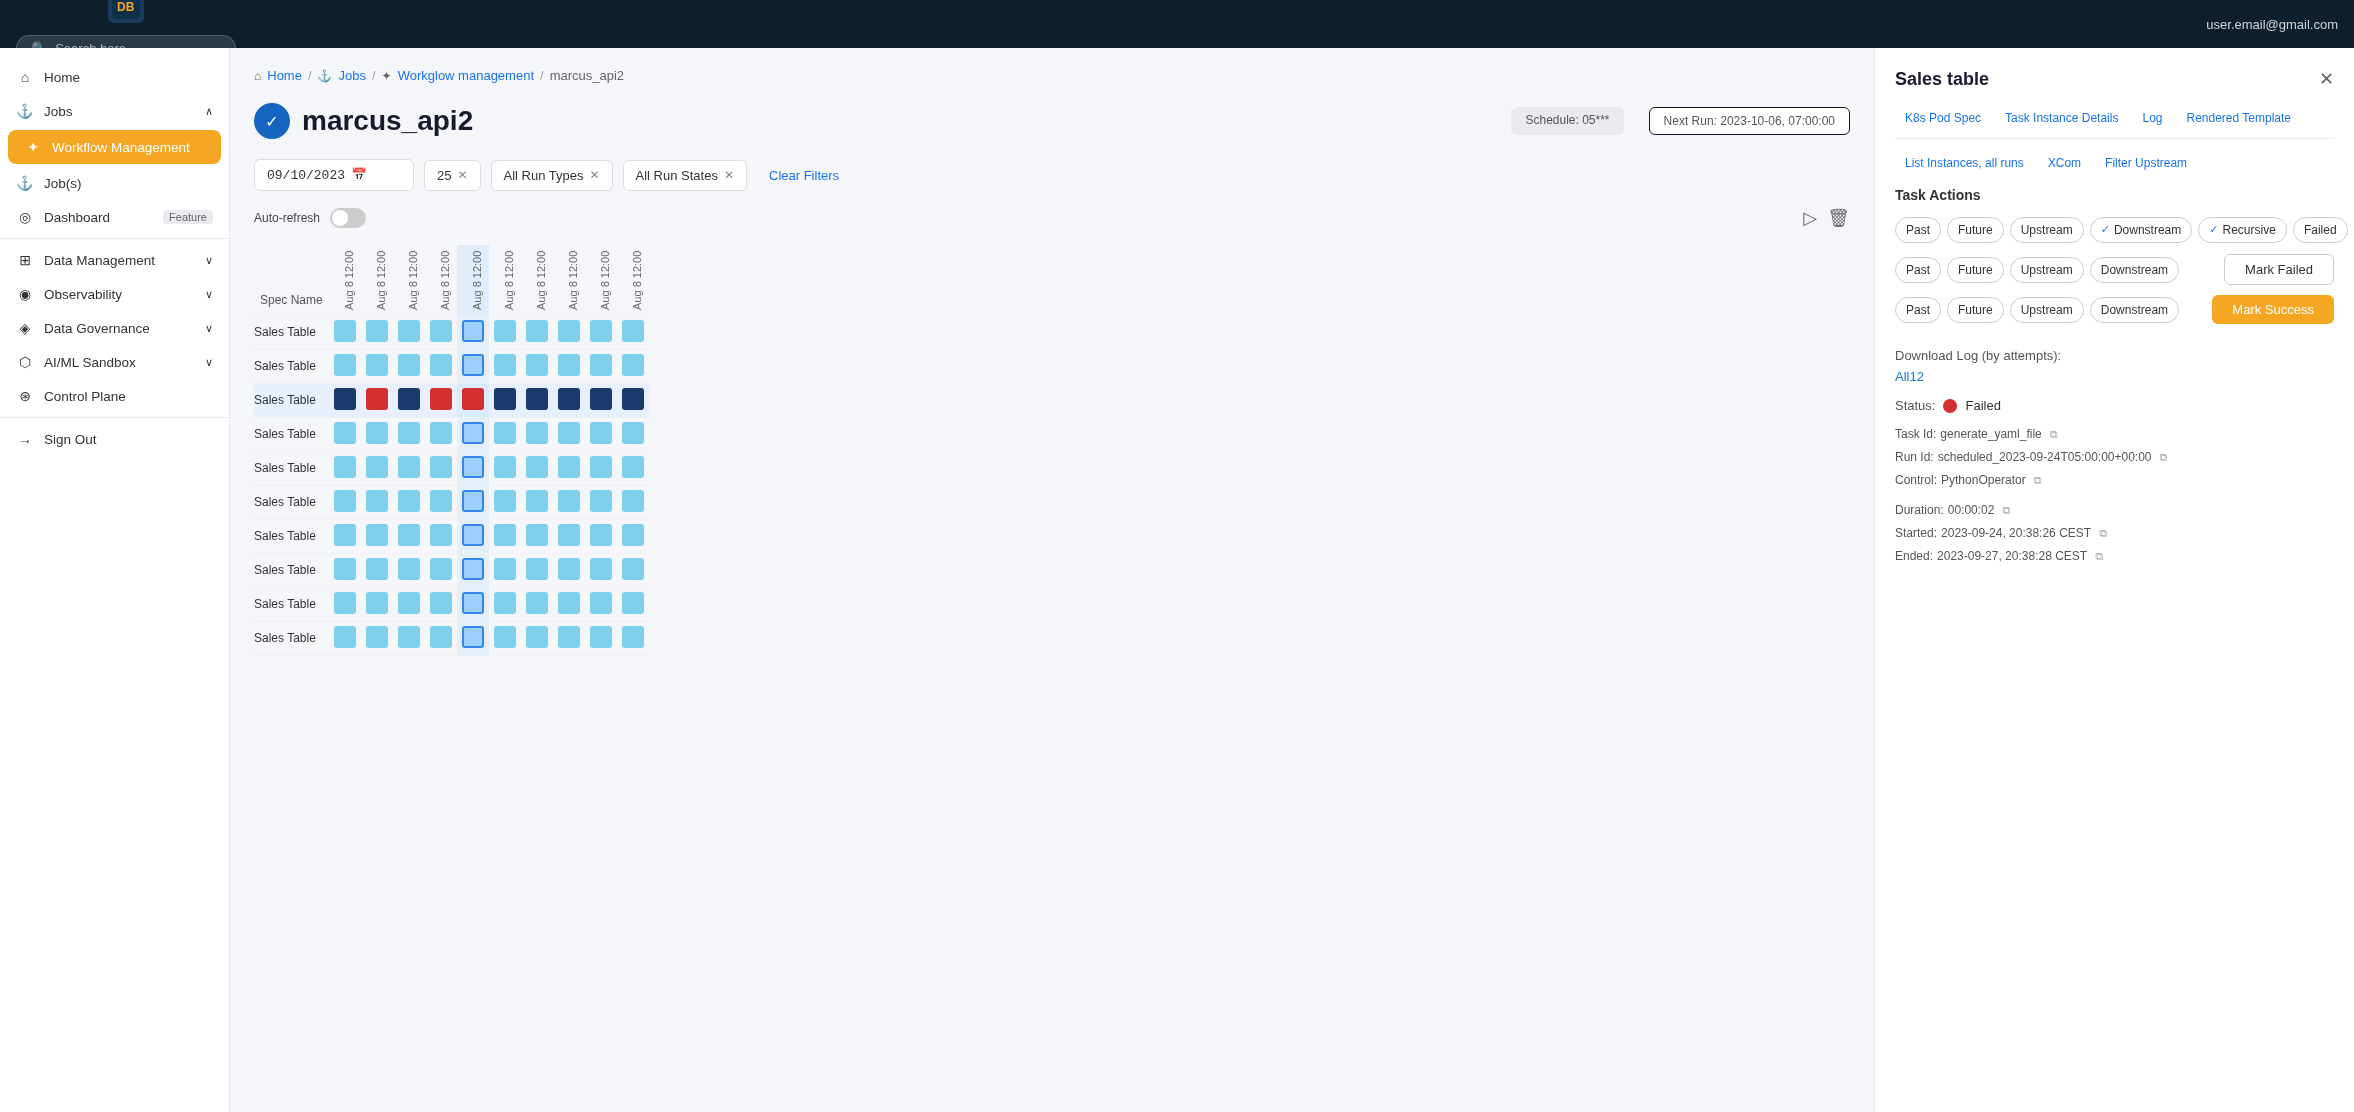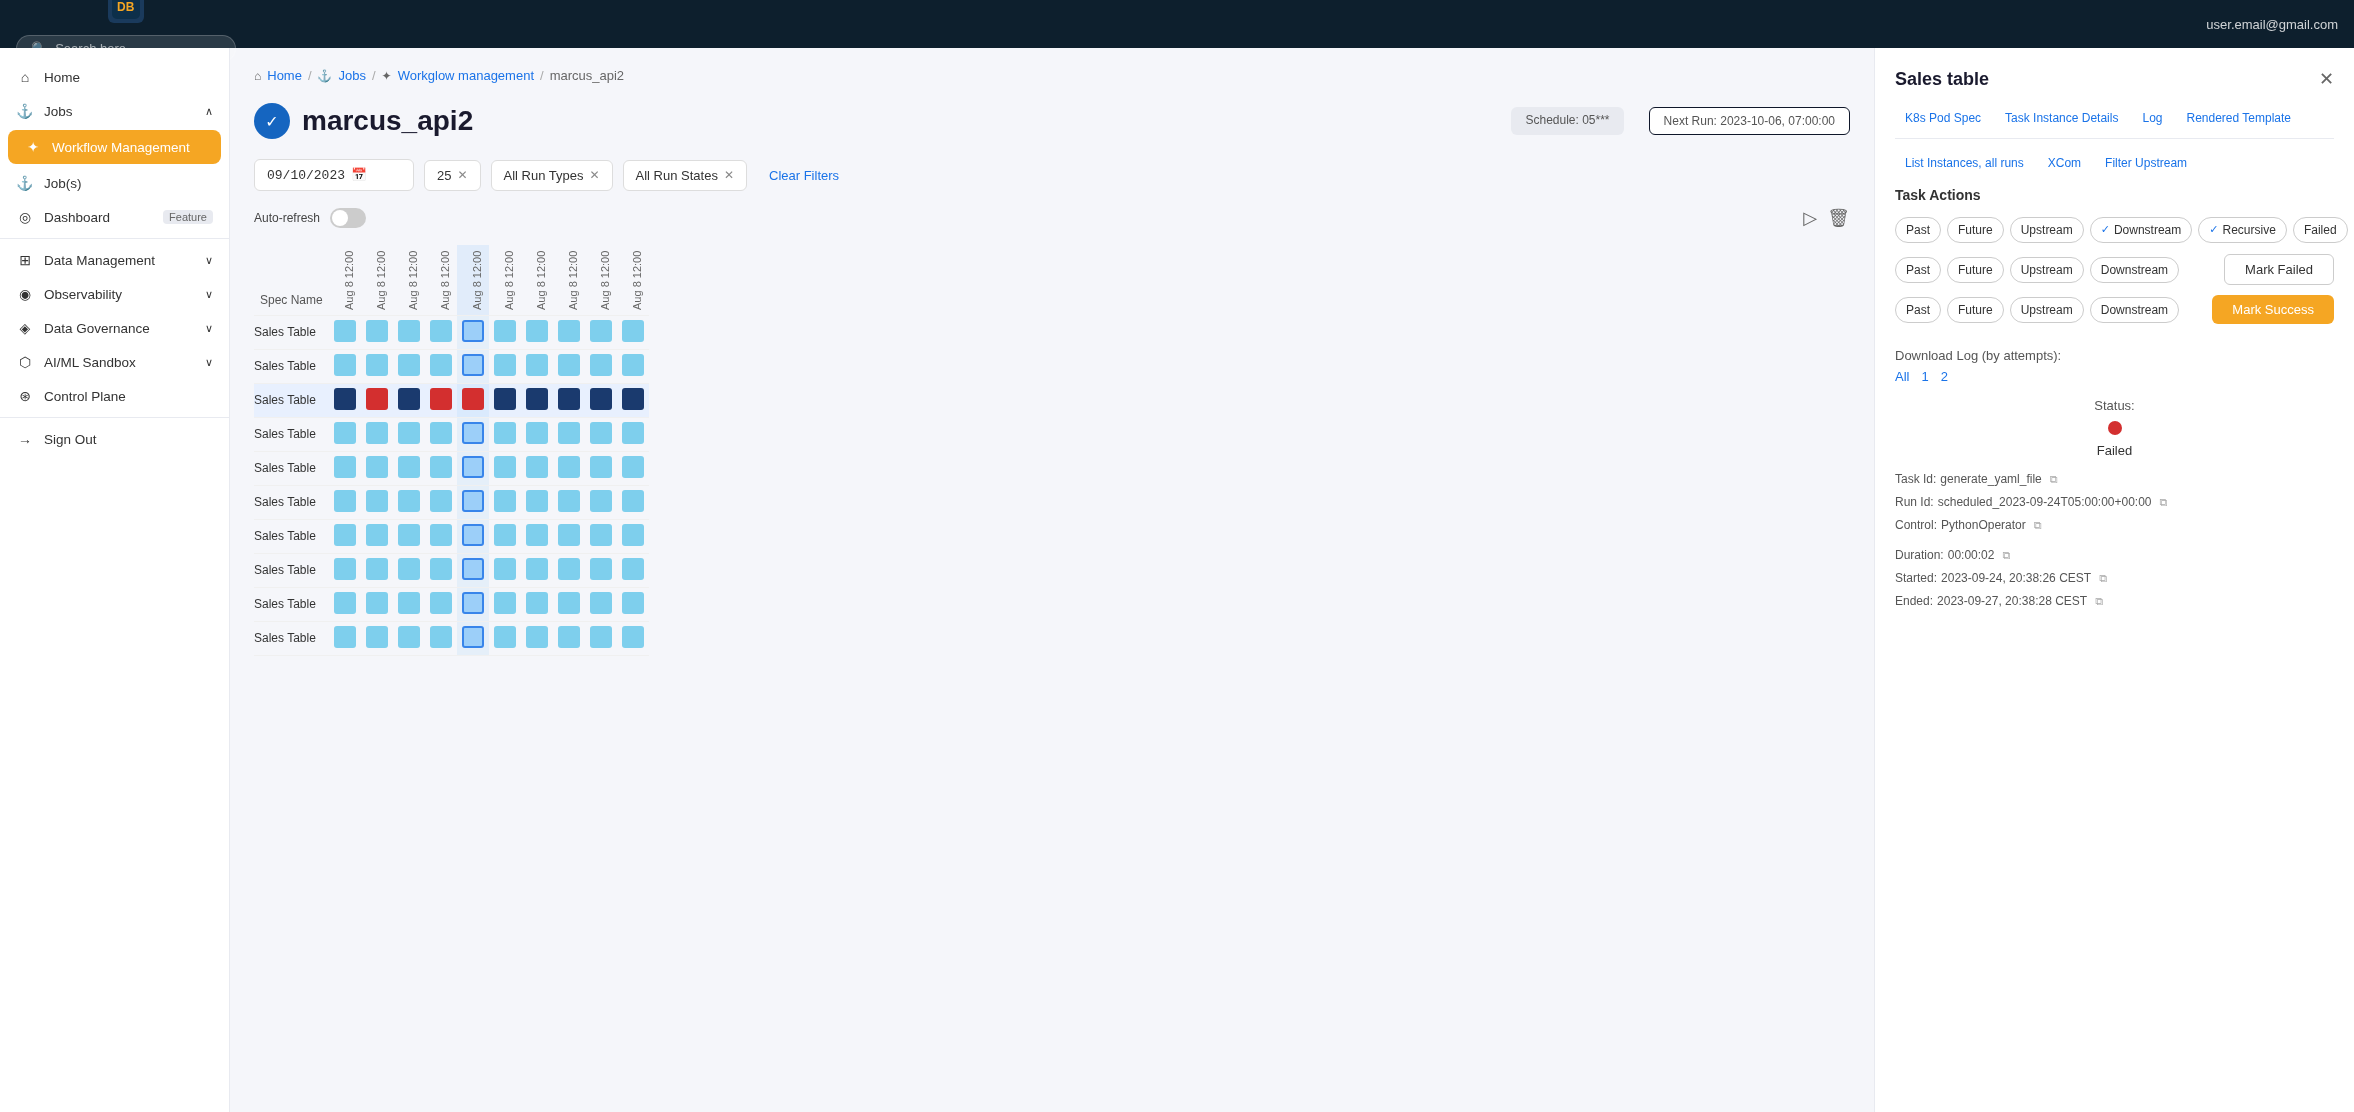--- a/index.html
+++ b/index.html
@@ -284,25 +284,25 @@
       font-weight: 500;
       white-space: nowrap;
     }
     .btn-dark-blue { background: #1565c0; color: #fff; }
     .btn-clear { background: #1565c0; color: #fff; }
     .btn-mark-failed { background: #fff; border: 1px solid #ccc; color: #333; }
     .btn-mark-success { background: #f5a623; color: #fff; }
 
     
     .download-log-label { font-size: 13px; color: #555; margin-top: 14px; margin-bottom: 6px; }
-    .log-links { display: flex; gap: 12px; align-items: center; }
+    .log-links { display: flex; gap: 0; align-items: center; }
     .log-link { color: #1a73e8; font-size: 13px; cursor: pointer; text-decoration: none; }
 
     
-    .status-row { display: flex; align-items: center; gap: 8px; margin: 14px 0 10px; flex-direction: column; }
+    .status-row { display: flex; align-items: center; gap: 8px; margin: 14px 0 10px; }
     .status-label { font-size: 13px; color: #555; }
     .status-dot { width: 14px; height: 14px; border-radius: 50%; background: #d32f2f; }
     .status-value { font-size: 13px; color: #333; font-weight: 500; }
 
     
     .meta-info { font-size: 12px; color: #555; line-height: 1.9; }
     .meta-info .copy-icon { cursor: pointer; color: #aaa; margin-left: 4px; font-size: 11px; }
     .meta-row { display: flex; align-items: center; gap: 4px; }
   </style>
 </head>

